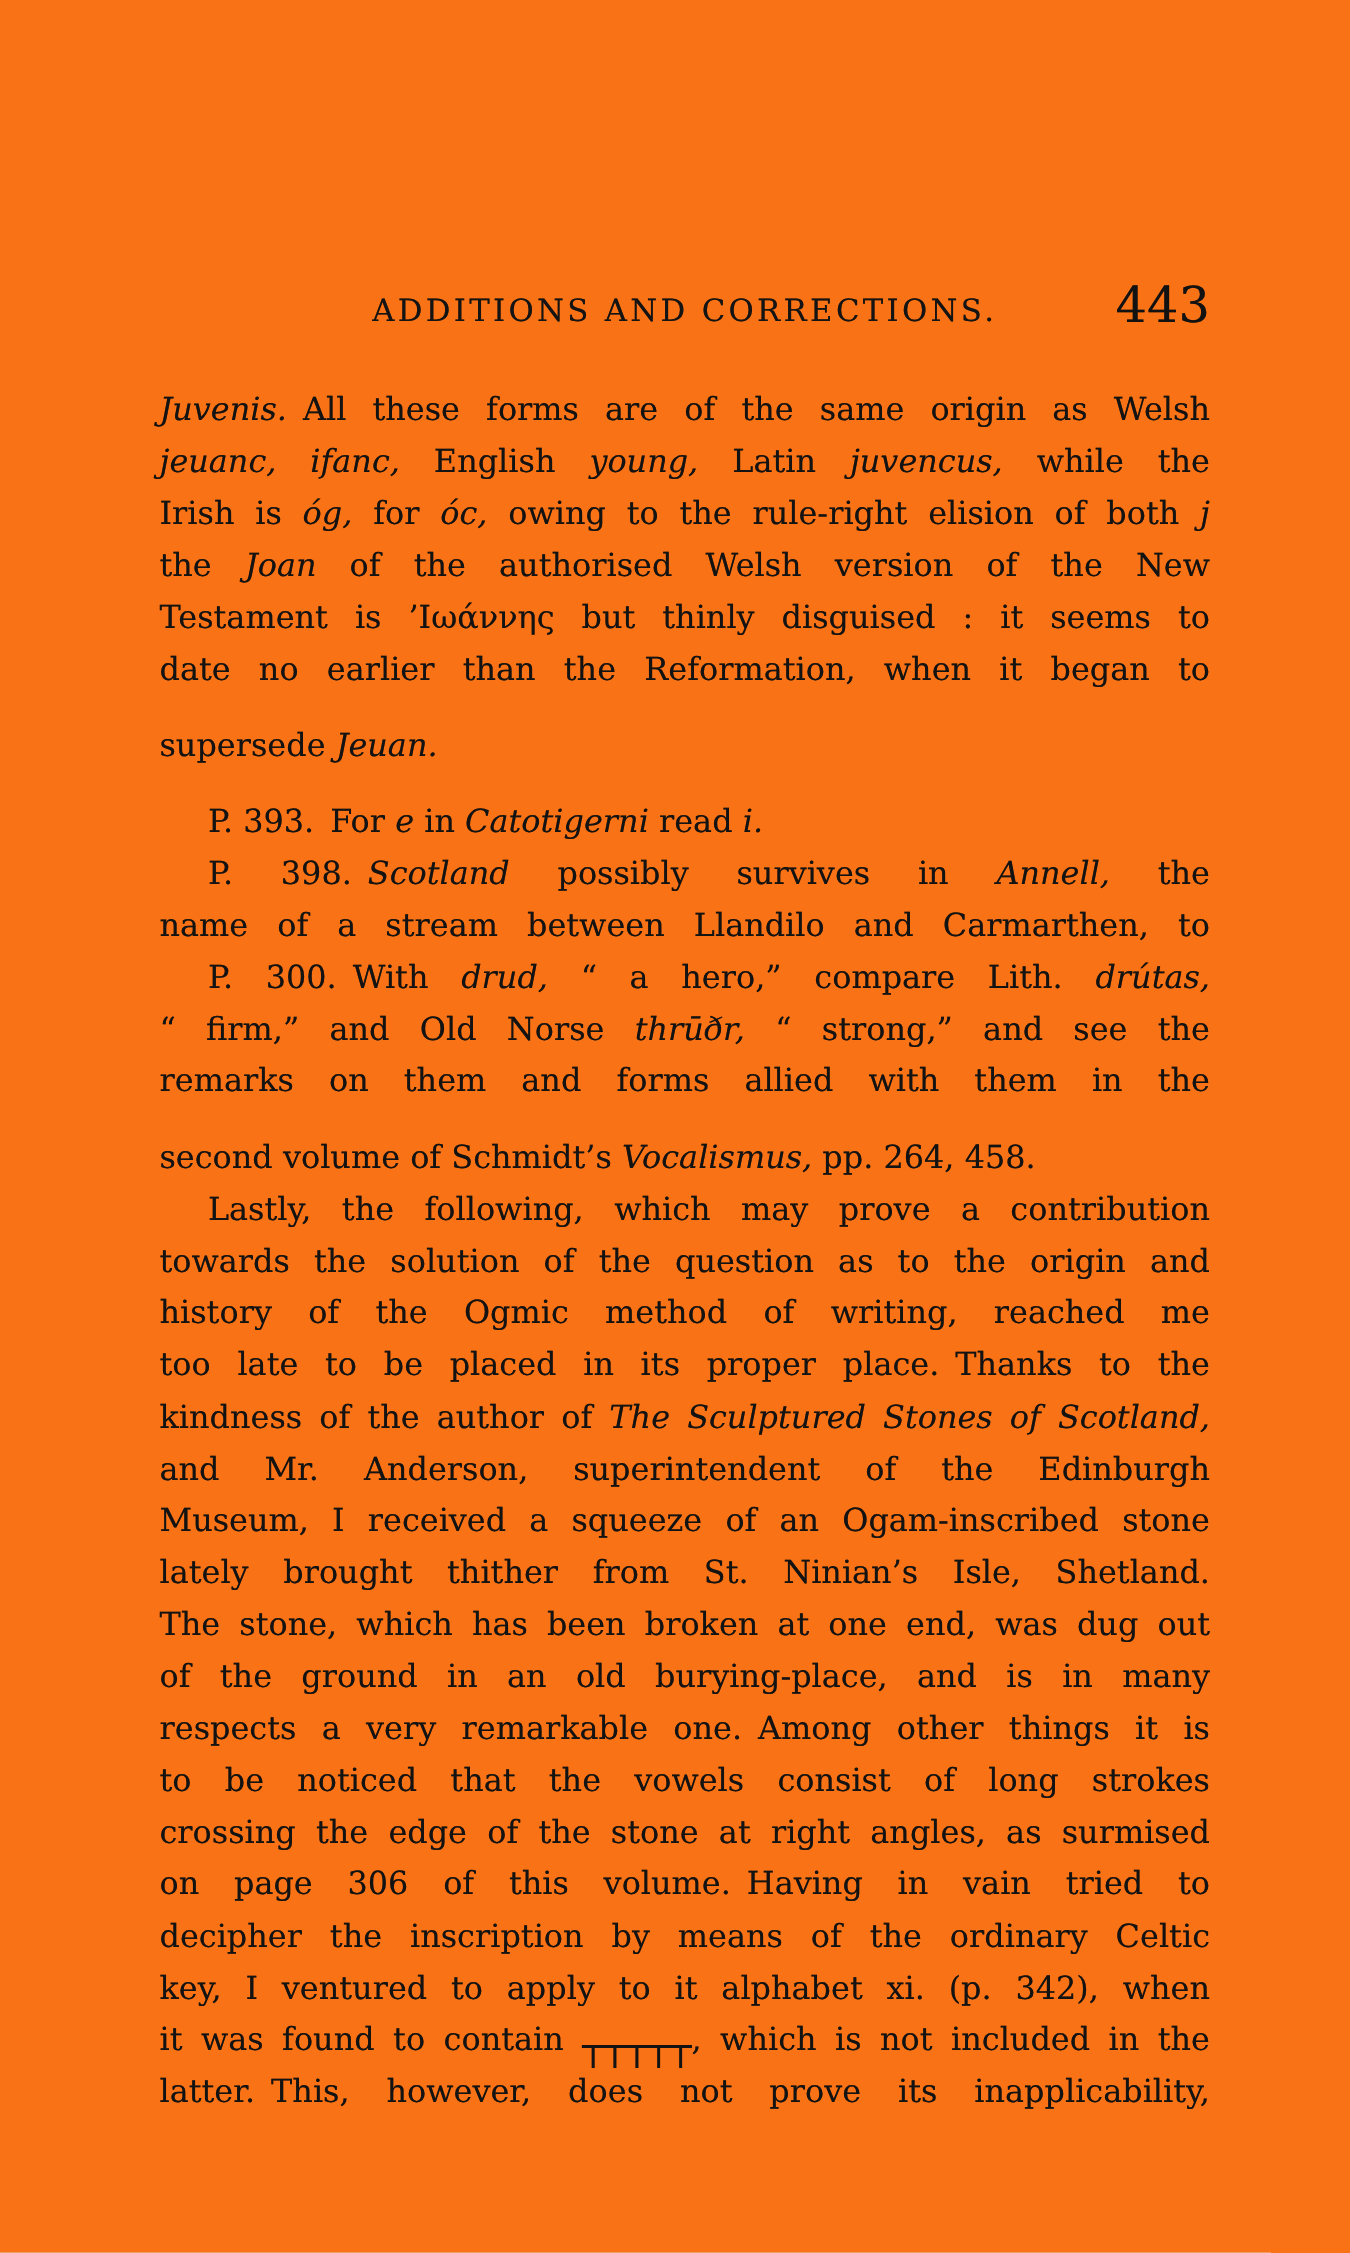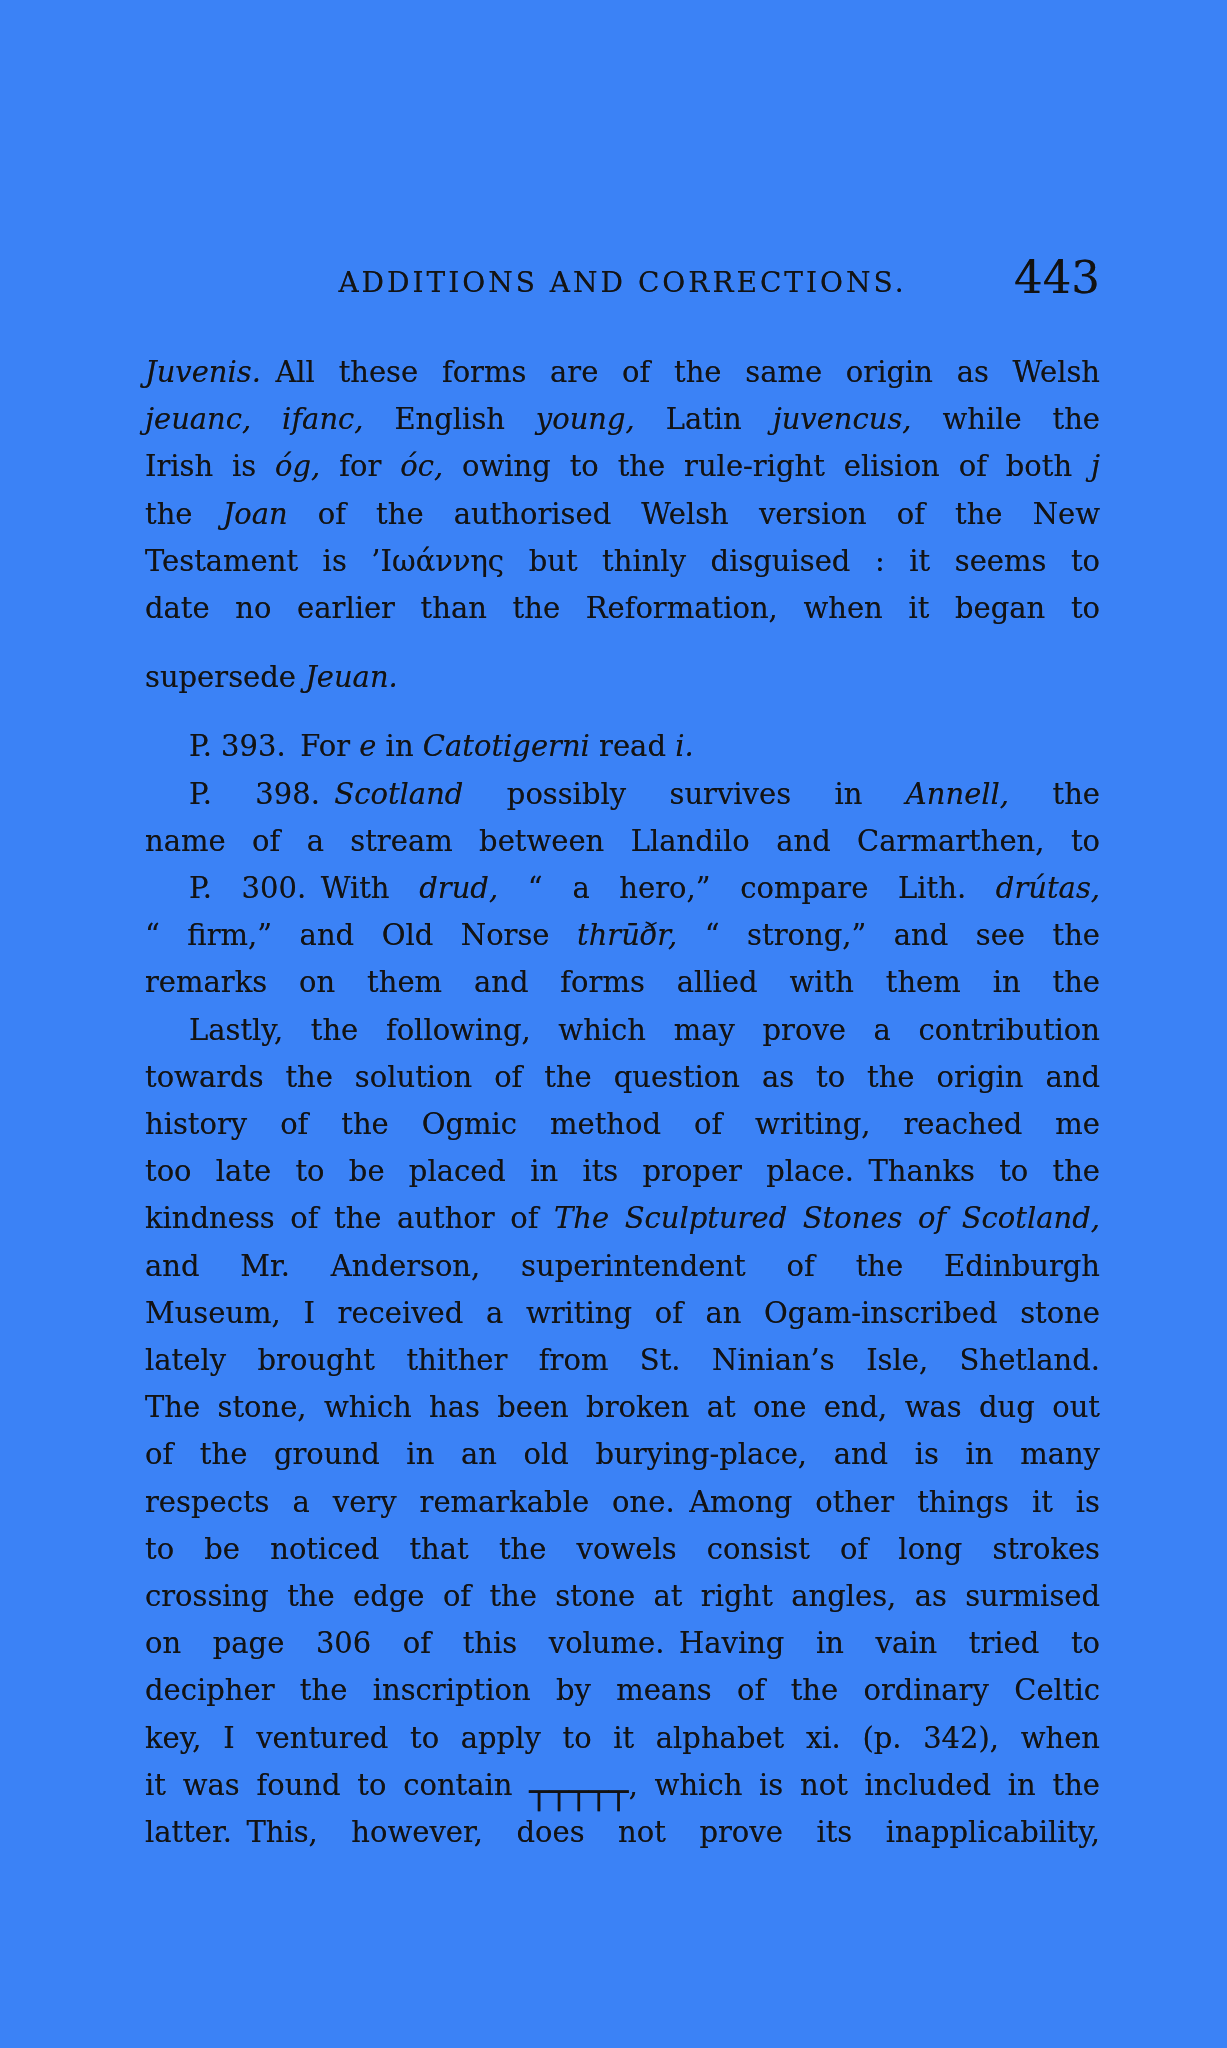--- a/index.html
+++ b/index.html
@@ -1,19 +1,19 @@
 <!DOCTYPE html>
 <html><head>
 <meta charset="utf-8">
 <style>
   html,body{margin:0;padding:0;background:#e8e8e8;}
   .page{
     position:relative;
     width:1227px;height:2048px;
-    background:#3b82f6;
+    background:#f97316;
     overflow:hidden;
     font-family:"DejaVu Serif", serif;
     color:#151515;
   }
   .header{
     position:absolute;left:145px;top:264px;width:955px;height:38px;
   }
   .running-title{
     position:absolute;left:0;right:0;text-align:center;
     font-size:28px;line-height:38px;letter-spacing:3px;
@@ -65,27 +65,28 @@
       <div class="line"><span class="rm">the </span><span class="it">Joan</span><span class="rm"> of the authorised Welsh version of the New</span></div>
       <div class="line"><span class="rm">Testament is ’Ιωάννης but thinly disguised : it seems to</span></div>
       <div class="line"><span class="rm">date no earlier than the Reformation, when it began to</span></div>
       <div class="line no-just"><span class="rm">supersede </span><span class="it">Jeuan.</span></div>
       <div class="line indent no-just"><span class="rm">P. 393. For </span><span class="it">e</span><span class="rm"> in </span><span class="it">Catotigerni</span><span class="rm"> read </span><span class="it">i.</span></div>
       <div class="line indent"><span class="rm">P. 398. </span><span class="it">Scotland</span><span class="rm"> possibly survives in </span><span class="it">Annell,</span><span class="rm"> the</span></div>
       <div class="line"><span class="rm">name of a stream between Llandilo and Carmarthen, to</span></div>
       <div class="line indent"><span class="rm">P. 300. With </span><span class="it">drud,</span><span class="rm"> “ a hero,” compare Lith. </span><span class="it">drútas,</span></div>
       <div class="line"><span class="rm">“ firm,” and Old Norse </span><span class="it">thrūðr,</span><span class="rm"> “ strong,” and see the</span></div>
       <div class="line"><span class="rm">remarks on them and forms allied with them in the</span></div>
+      <div class="line no-just"><span class="rm">second volume of Schmidt’s </span><span class="it">Vocalismus,</span><span class="rm"> pp. 264, 458.</span></div>
       <div class="line indent"><span class="rm">Lastly, the following, which may prove a contribution</span></div>
       <div class="line"><span class="rm">towards the solution of the question as to the origin and</span></div>
       <div class="line"><span class="rm">history of the Ogmic method of writing, reached me</span></div>
       <div class="line"><span class="rm">too late to be placed in its proper place. Thanks to the</span></div>
       <div class="line"><span class="rm">kindness of the author of </span><span class="it">The Sculptured Stones of Scotland,</span></div>
       <div class="line"><span class="rm">and Mr. Anderson, superintendent of the Edinburgh</span></div>
-      <div class="line"><span class="rm">Museum, I received a writing of an Ogam-inscribed stone</span></div>
+      <div class="line"><span class="rm">Museum, I received a squeeze of an Ogam-inscribed stone</span></div>
       <div class="line"><span class="rm">lately brought thither from St. Ninian’s Isle, Shetland.</span></div>
       <div class="line"><span class="rm">The stone, which has been broken at one end, was dug out</span></div>
       <div class="line"><span class="rm">of the ground in an old burying-place, and is in many</span></div>
       <div class="line"><span class="rm">respects a very remarkable one. Among other things it is</span></div>
       <div class="line"><span class="rm">to be noticed that the vowels consist of long strokes</span></div>
       <div class="line"><span class="rm">crossing the edge of the stone at right angles, as surmised</span></div>
       <div class="line"><span class="rm">on page 306 of this volume. Having in vain tried to</span></div>
       <div class="line"><span class="rm">decipher the inscription by means of the ordinary Celtic</span></div>
       <div class="line"><span class="rm">key, I ventured to apply to it alphabet xi. (p. 342), when</span></div>
       <div class="line"><span class="rm">it was found to contain </span><span class="ogham">┬┬┬┬┬</span><span class="rm">, which is not included in the</span></div>

